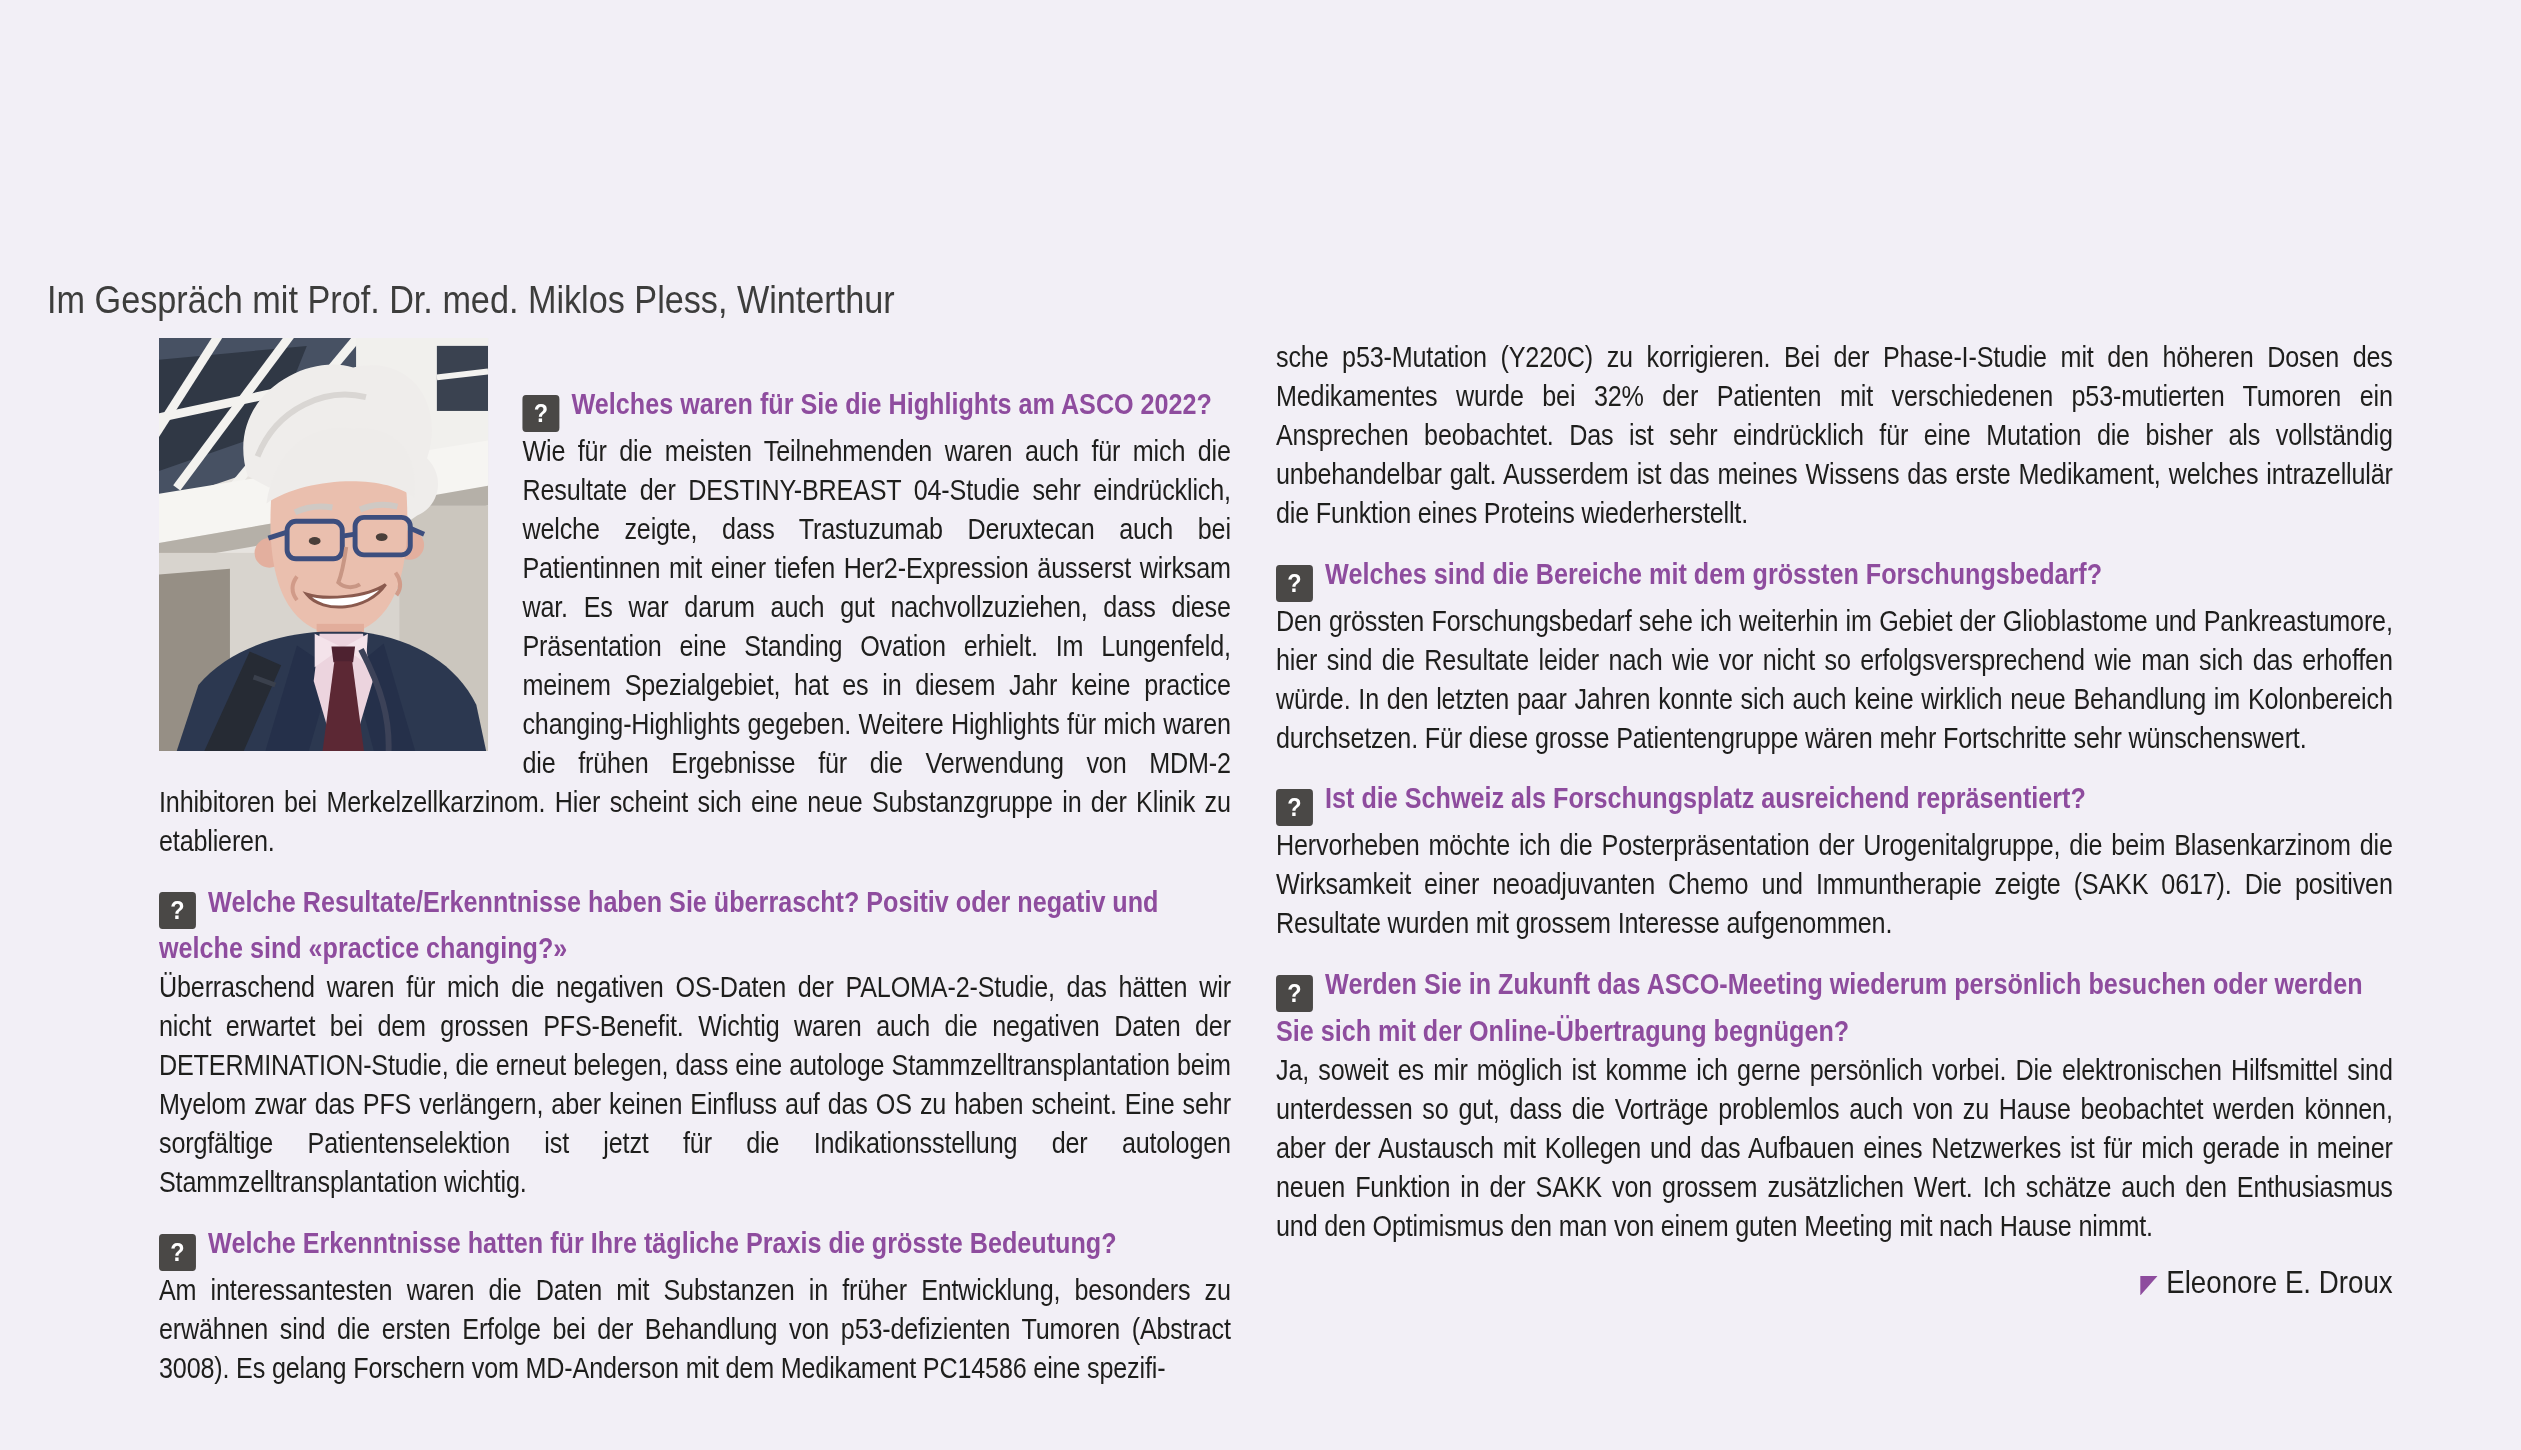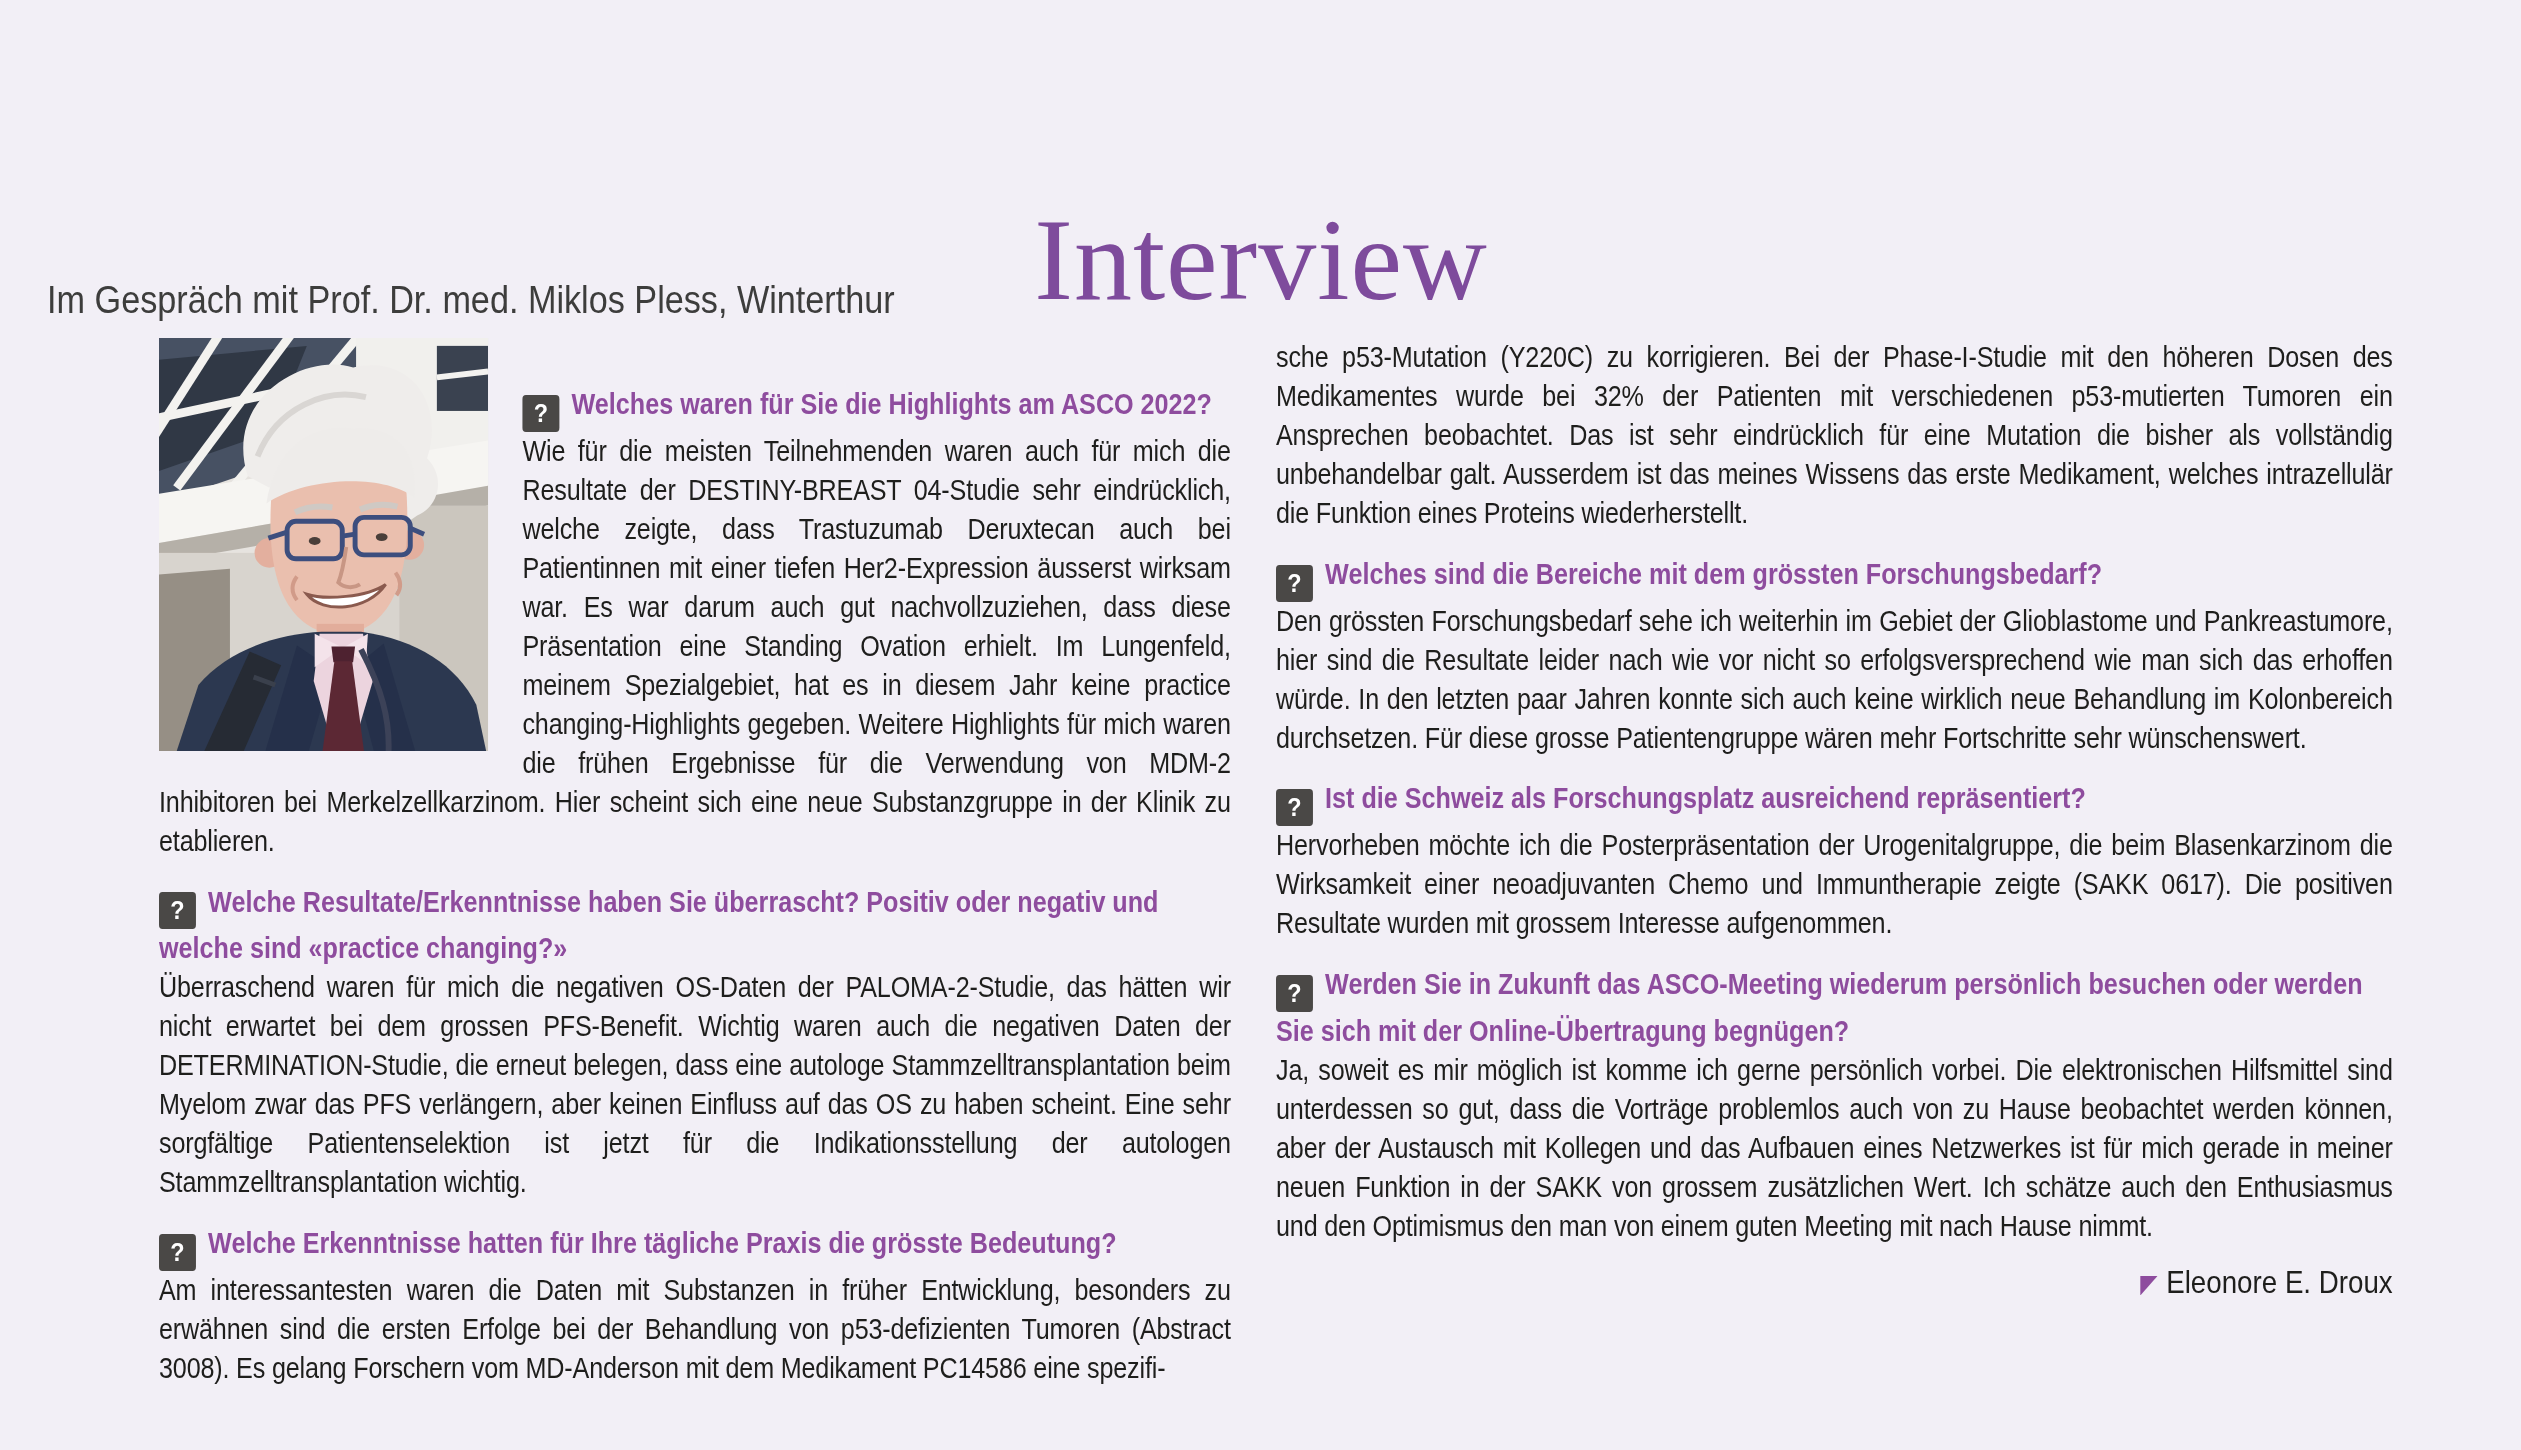--- a/index.html
+++ b/index.html
@@ -57,21 +57,20 @@
     margin-top:17.7px; text-align:right; font-size:31.5px; line-height:39px;
     color:#1e1e1c;
   }
   .credit .tri { display:inline-block; margin-right:9.9px; vertical-align:-2px; }
 </style>
 </head>
 <body>
 
 <div class="page">
 
-  <h1 class="title">Interview</h1>
   <div class="subtitle">
     <span class="subtitle-inner">Im Gespräch mit Prof. Dr. med. Miklos Pless, Winterthur</span>
   </div>
 
   <section class="col col-left">
 
     <div class="photo">
       <svg viewBox="0 0 334 419" preserveAspectRatio="none">
         <rect x="0" y="0" width="334" height="419" fill="#e6e3df"></rect>
 

